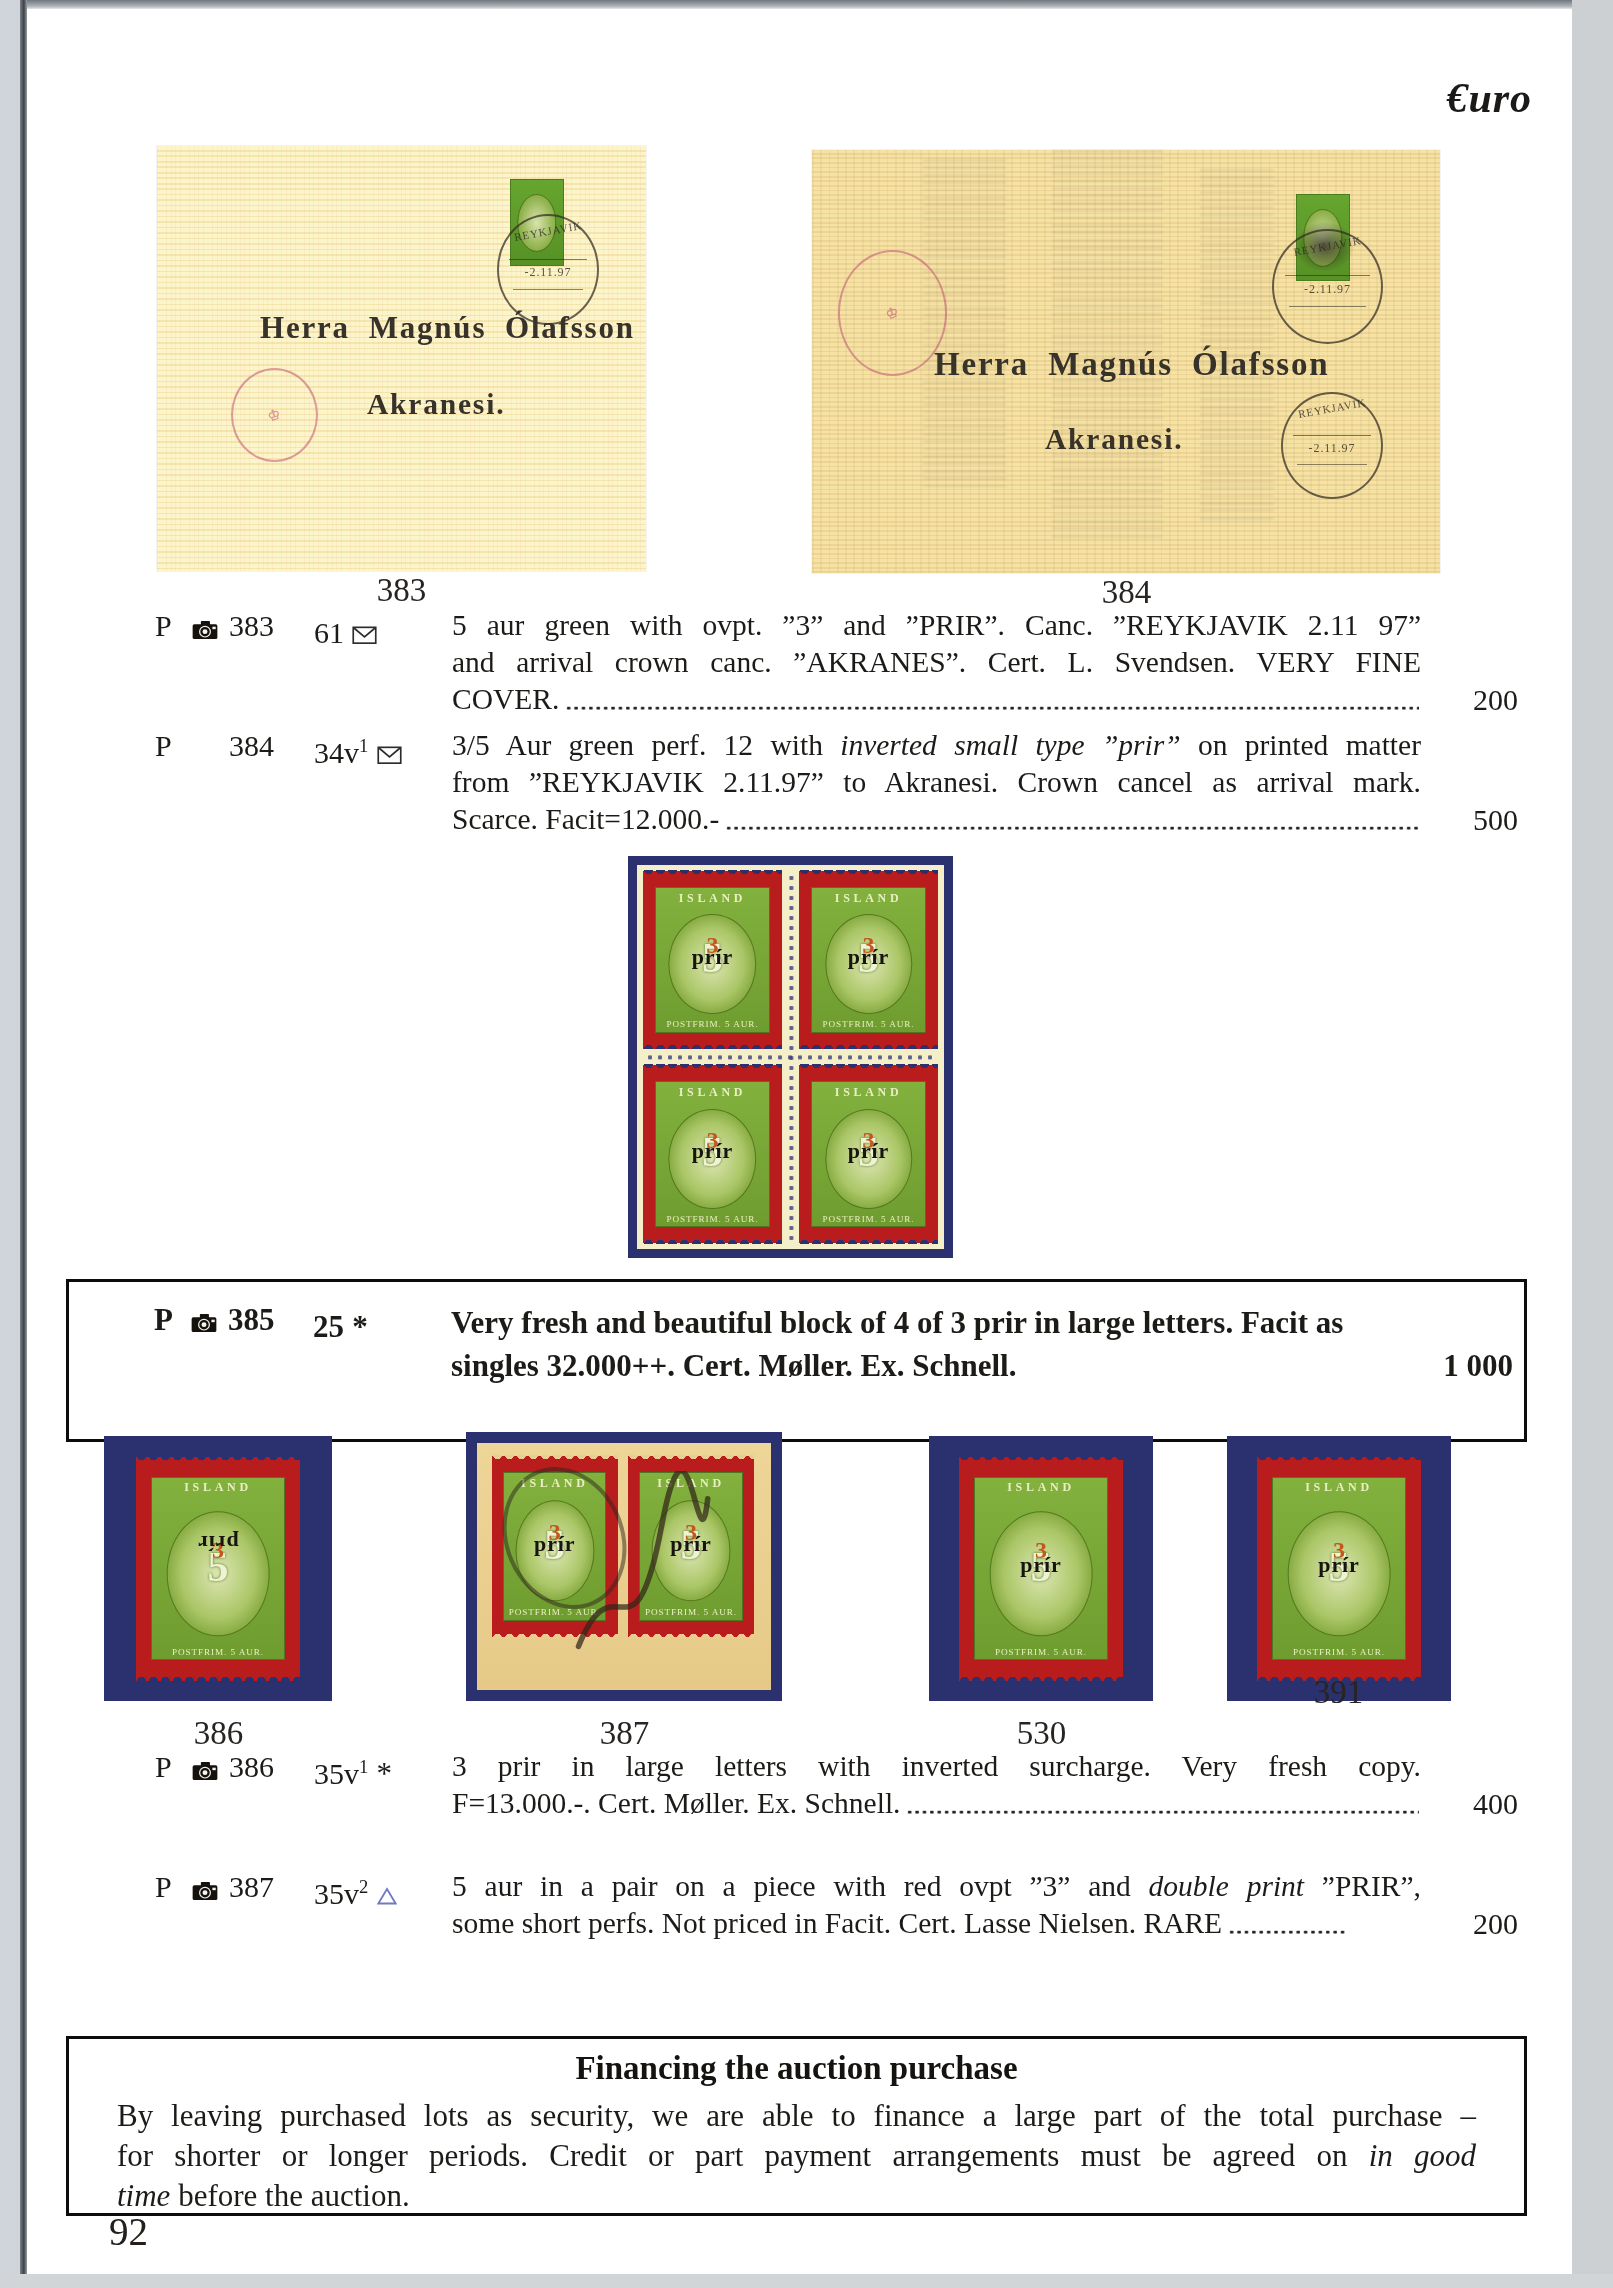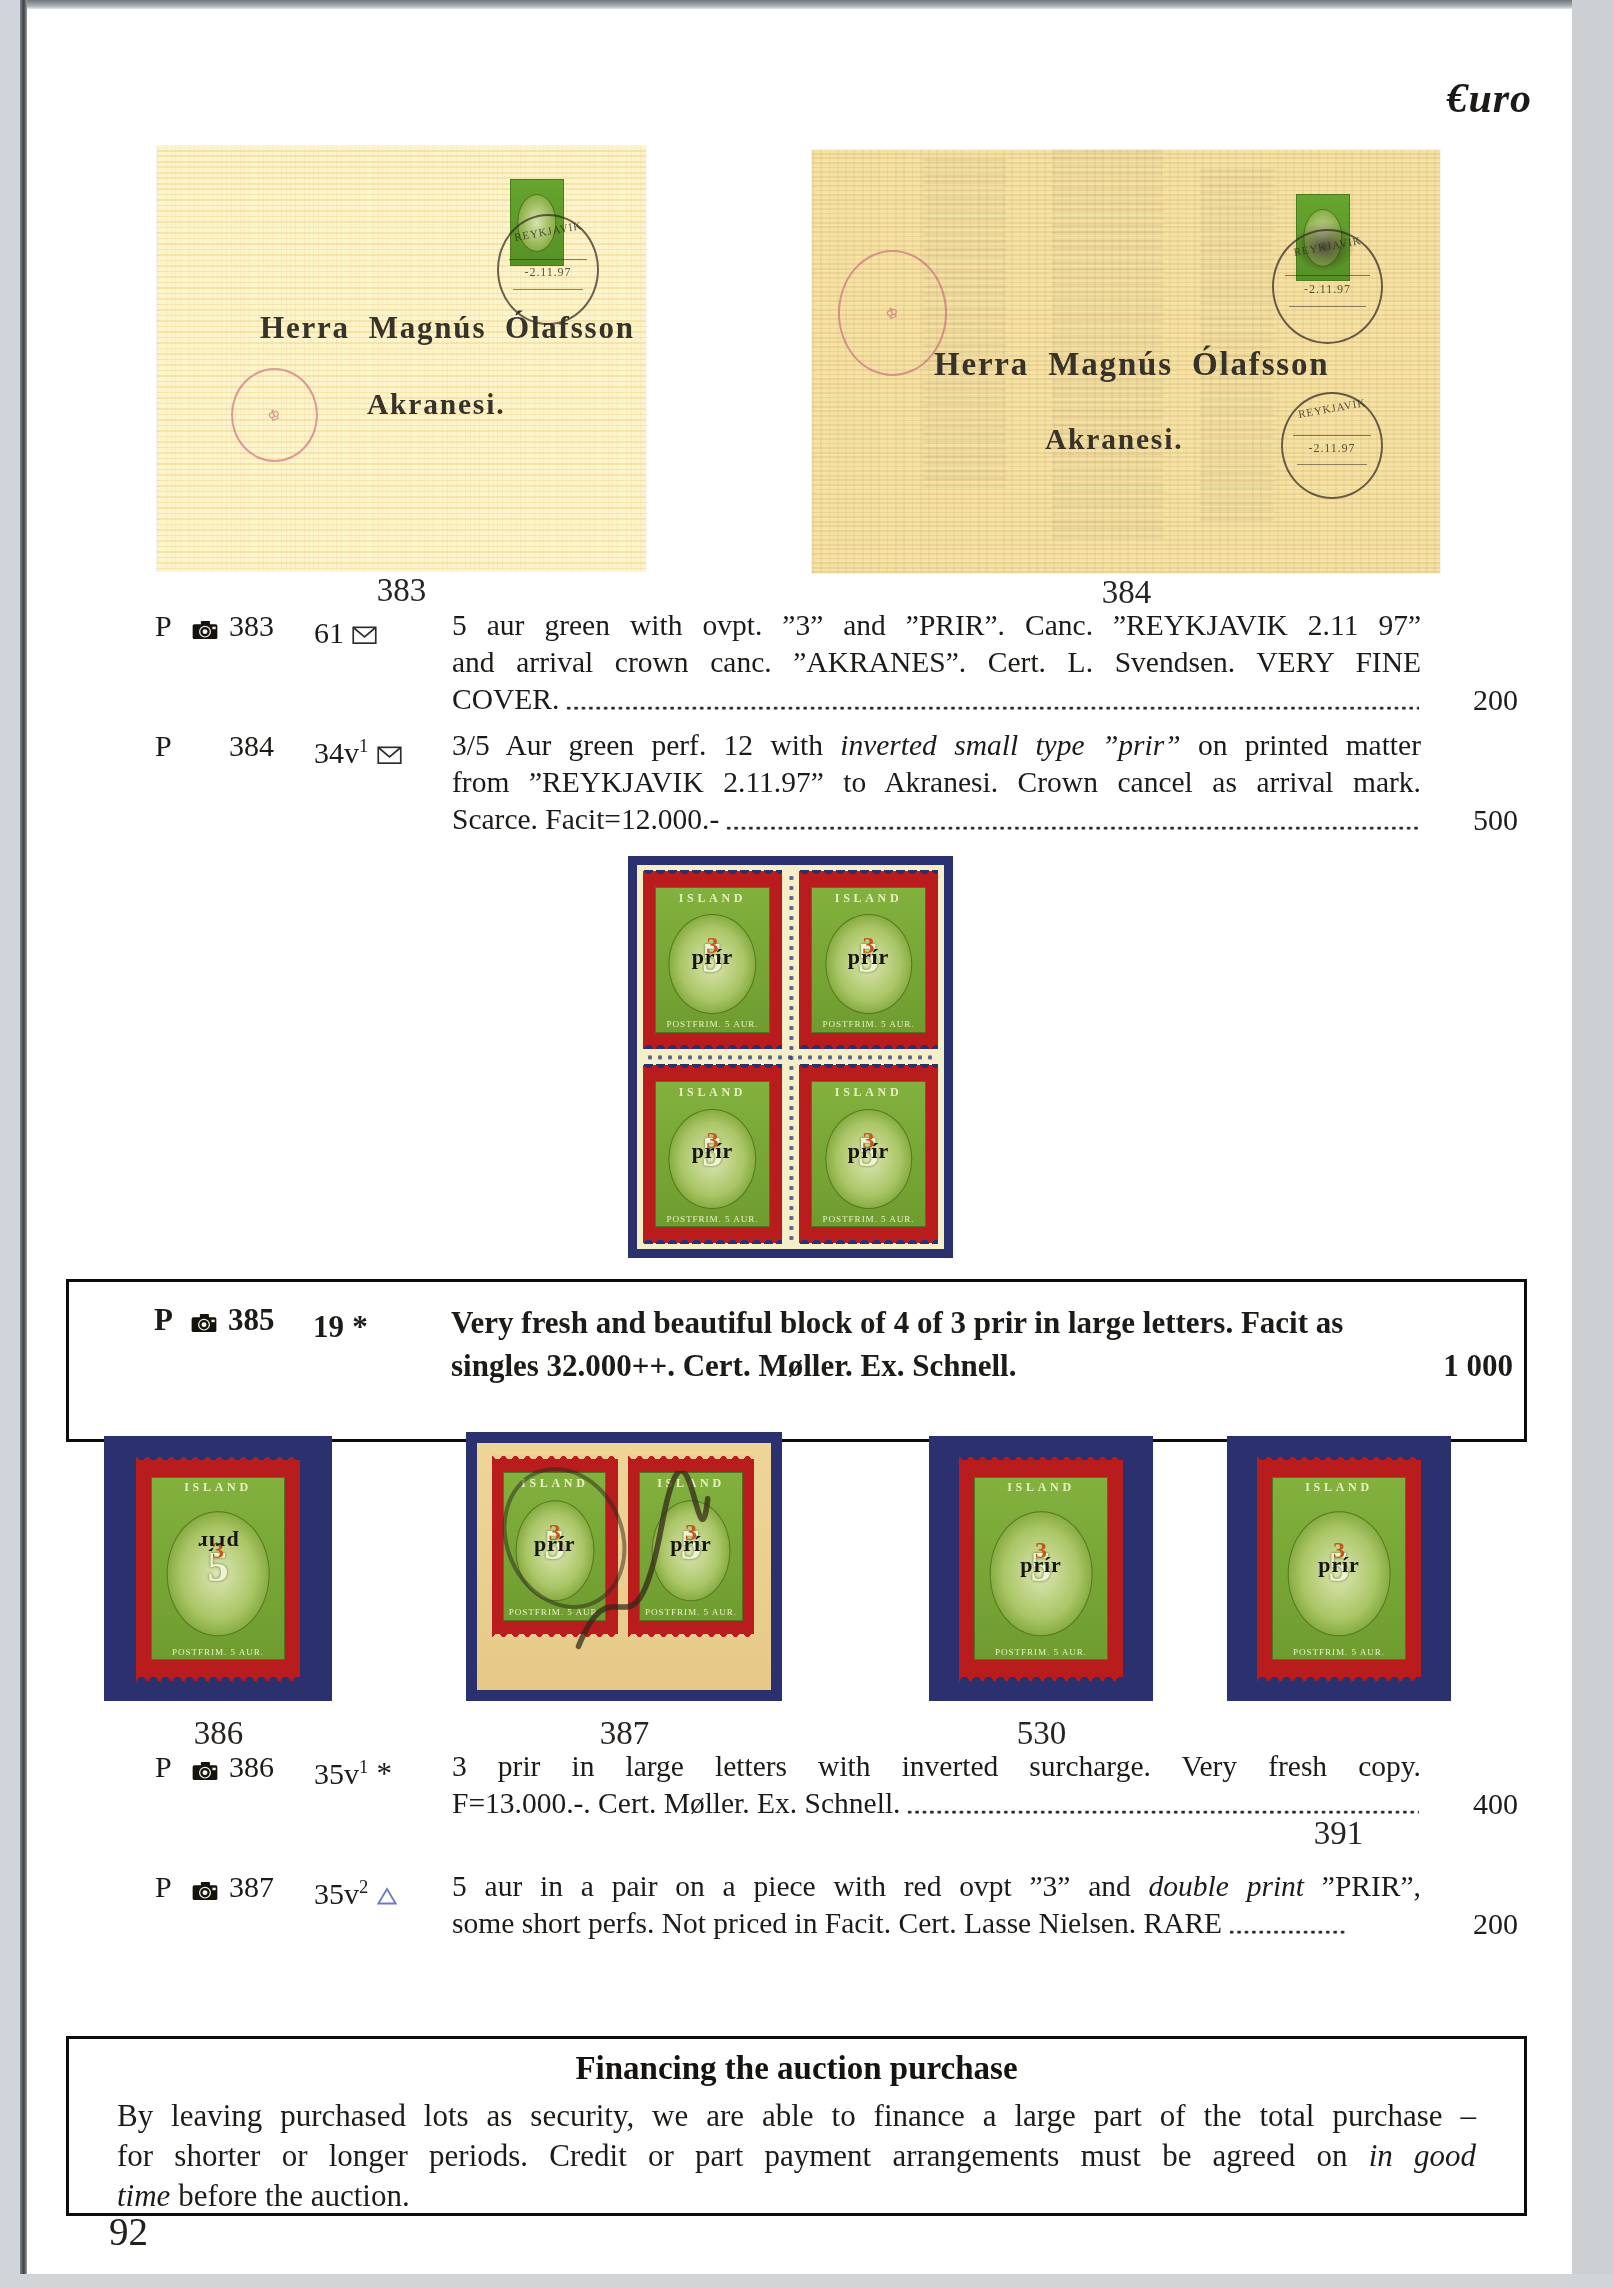--- a/index.html
+++ b/index.html
@@ -299,21 +299,21 @@
       <span class="c-icon">
         <svg viewBox="0 0 34 26" width="28" height="22">
             <rect x="2" y="6" width="30" height="18" rx="2" fill="#15120e"></rect>
             <rect x="12" y="2" width="11" height="6" rx="1" fill="#15120e"></rect>
             <circle cx="17" cy="15" r="6.5" fill="#15120e" stroke="#f6f4ef" stroke-width="1.5"></circle>
             <circle cx="17" cy="15" r="3" fill="#f6f4ef"></circle>
             <rect x="26" y="9" width="4" height="3" fill="#f6f4ef"></rect>
           </svg>
       </span>
       <span class="c-num">385</span>
-      <span class="c-ref"><span>19</span><sup></sup><span class="star">*</span></span>
+      <span class="c-ref"><span>25</span><sup></sup><span class="star">*</span></span>
       <div class="c-desc">
         <div class="dline">Very fresh and beautiful block of 4 of 3 prir in large letters. Facit as</div>
         <div class="dline lastline">
             <span>singles 32.000++. Cert. Møller. Ex. Schnell.</span>
             <span class="fill"></span>
           </div>
       </div>
       <div class="c-price" style="line-height:43px;">1 000</div>
     </div>
   </div>
@@ -382,21 +382,21 @@
     <div class="s-three">3</div>
     <div class="s-ovp"><span class="s-prir">prír</span></div>
     <div class="s-bot">POSTFRIM. 5 AUR.</div>
   </div>
 </div>
   </div>
 
   <div class="img-caption" style="left:126px; top:1715px;">386</div>
   <div class="img-caption" style="left:532px; top:1715px;">387</div>
   <div class="img-caption" style="left:949px; top:1715px;">530</div>
-  <div class="img-caption" style="left:1246px; top:1815px;">391</div>
+  <div class="img-caption" style="left:1246px; top:1674px;">391</div>
 
   <div class="lot-row" style="top:1748px;">
     <span class="c-p">P</span>
     <span class="c-icon">
       <svg viewBox="0 0 34 26" width="28" height="22">
           <rect x="2" y="6" width="30" height="18" rx="2" fill="#15120e"></rect>
           <rect x="12" y="2" width="11" height="6" rx="1" fill="#15120e"></rect>
           <circle cx="17" cy="15" r="6.5" fill="#15120e" stroke="#f6f4ef" stroke-width="1.5"></circle>
           <circle cx="17" cy="15" r="3" fill="#f6f4ef"></circle>
           <rect x="26" y="9" width="4" height="3" fill="#f6f4ef"></rect>

